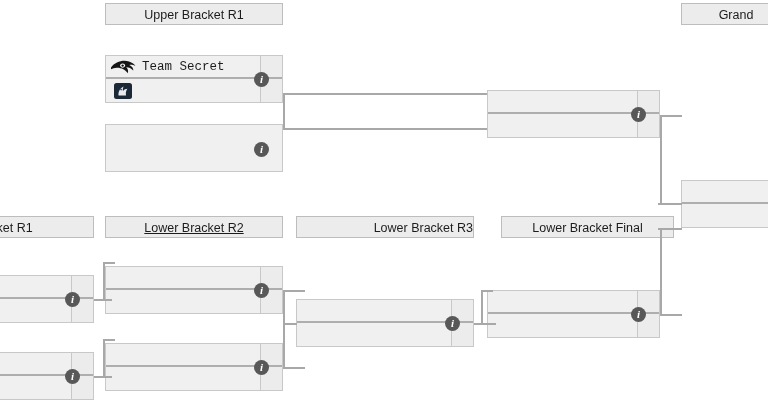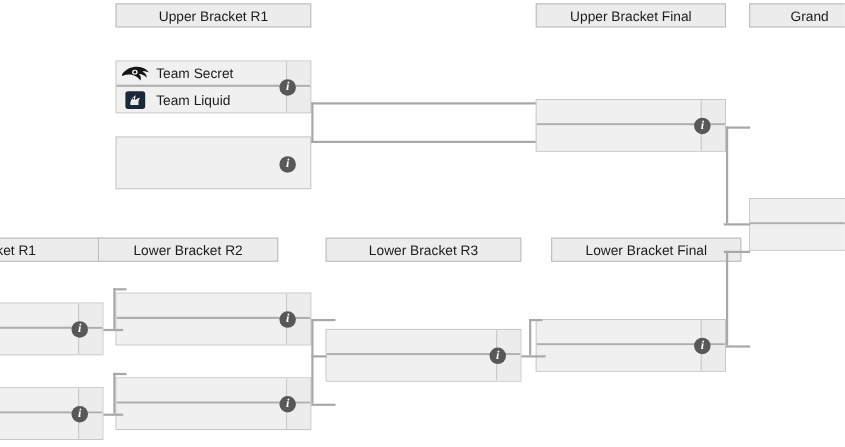--- a/index.html
+++ b/index.html
@@ -35,20 +35,21 @@
     box-sizing: border-box;
     white-space: nowrap;
     overflow: hidden;
   }
   
   .match {
     position: absolute;
     box-sizing: border-box;
     border: 1px solid #c8c8c8;
     background: #f0f0f0;
+    font-family: Liberation Mono, monospace;
   }
   .match .opp {
     position: relative;
     height: 23px;
     box-sizing: border-box;
     display: flex;
     align-items: center;
     background: #f0f0f0;
     overflow: hidden;
   }
@@ -117,29 +118,28 @@
   .conn.h { height: 2px; }
   .conn.v { width: 2px; }
 </style>
 </head>
 <body>
 
 <div id="bracket">
 
   <div class="round-header" style="left:105px; top:3px; width:178px;">Upper Bracket R1</div>
 
-  <div class="round-header" style="left:487px; top:3px; width:173px;">Upper Bracket Final</div>
 
   <div class="round-header" style="left:681px; top:3px; width:110px;">Grand</div>
 
   <div class="round-header" style="left:-82px; top:216px; width:176px;" title="Lower Bracket R1">racket R1</div>
 
-  <div class="round-header" style="left:89px; top:216px; width:164px;">Lower Bracket R2</div>
-
-  <div class="round-header" style="left:296px; top:216px; width:178px;">Lower Bracket R3</div>
+  <div class="round-header" style="left:105px; top:216px; width:178px;text-decoration:underline;">Lower Bracket R2</div>
+
+  <div class="round-header" style="left:296px; top:216px; width:178px;text-align:right;">Lower Bracket R3</div>
 
   <div class="round-header" style="left:501px; top:216px; width:173px;">Lower Bracket Final</div>
 
   <div class="conn h" style="left:283px; top:93px; width:204px;"></div>
 
   <div class="conn h" style="left:283px; top:128px; width:204px;"></div>
   <div class="conn v" style="left:283px; top:93px; height:37px;"></div>
 
   <div class="conn v" style="left:660px; top:115px; height:88px;"></div>
   <div class="conn h" style="left:660px; top:115px; width:22px;"></div>
@@ -181,21 +181,20 @@
       <span class="score"></span>
     </div>
     <div class="opp">
       <span class="logo">
         <svg width="20" height="18" viewBox="0 0 20 18">
           <rect x="1" y="1" width="18" height="16" rx="2.5" fill="#1b2838"></rect>
           <path d="M5.5 13.5 C5.2 9.5 7.2 6.2 10.6 4.6 C9.8 6.4 9.6 7.8 10 9 C11.2 7.6 12.8 6.8 14.4 6.8 C13 8.6 12.6 10.6 13 13.5 Z" fill="#e8ebee"></path>
           <circle cx="8.1" cy="7.6" r="0.8" fill="#1b2838"></circle>
         </svg>
       </span>
-      <span class="tname">Team Liquid</span>
       <span class="score"></span>
     </div>
   </div>
   <div class="info-badge" style="left:254px; top:72px;">i</div>
 
   <div class="match" style="left:105px; top:124px; width:178px; height:48px;">
   </div>
   <div class="info-badge" style="left:254px; top:142px;">i</div>
 
   <div class="match" style="left:487px; top:90px; width:173px; height:48px;">

